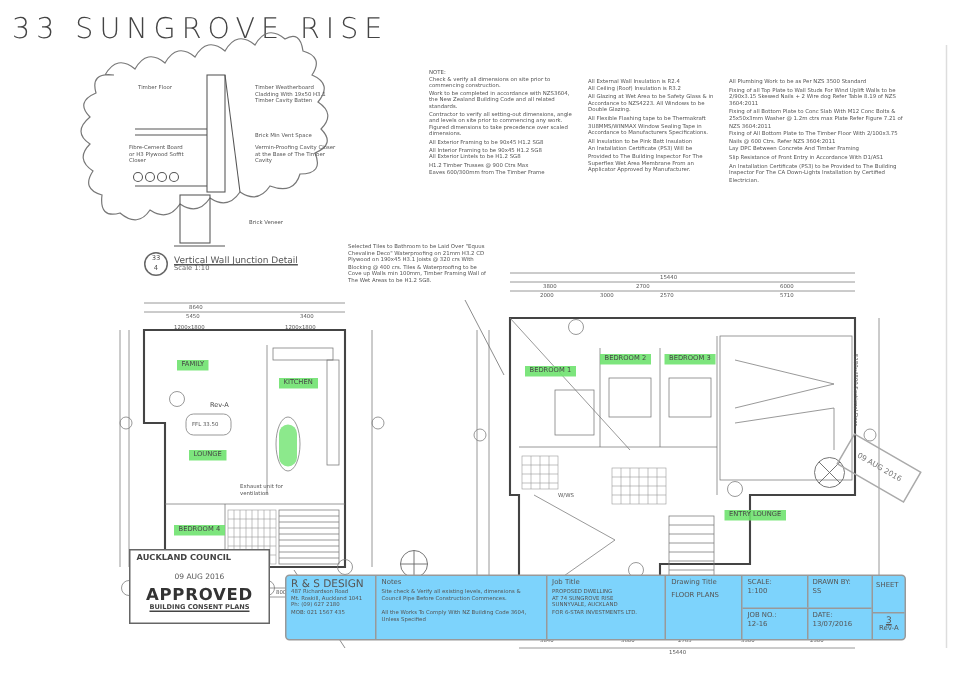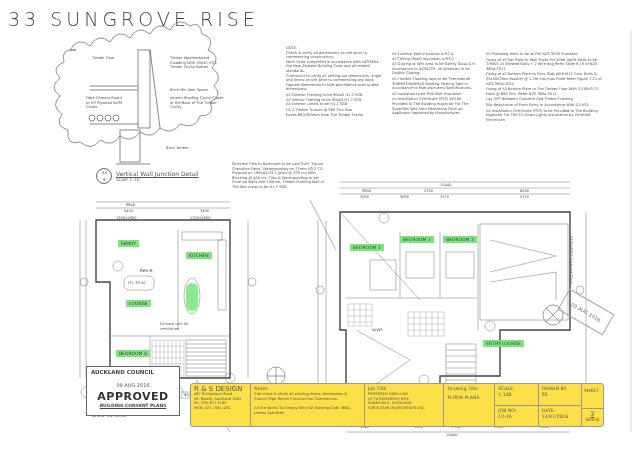--- a/index.html
+++ b/index.html
@@ -5,21 +5,21 @@
   html,body{margin:0;padding:0;background:#fff;}
   body{width:640px;height:452px;position:relative;overflow:hidden;font-family:"DejaVu Sans",sans-serif;color:#333;}
   .abs{position:absolute;}
   .hand{font-family:"DejaVu Sans",sans-serif;font-weight:300;letter-spacing:4px;color:#444;font-size:19px;}
   .tiny{font-size:3.6px;line-height:4.6px;color:#555;}
   .small{font-size:4.4px;line-height:5.4px;color:#444;}
   .room{position:absolute;background:#6fe36f;font-size:4.5px;color:#333;padding:1px 3px;opacity:.9;}
   .plan-title{font-size:7px;color:#555;letter-spacing:.5px;}
   .area{font-size:4.5px;color:#555;}
   .stamp{border:1.5px solid #666;background:#fff;}
-  .tb{border:1px solid #999;border-radius:3px;display:flex;background:#fde047;}
+  .tb{border:1px solid #999;border-radius:3px;display:flex;background:#7dd3fc;}
   .tb-cell{border-right:1px solid #999;padding:2px 3px;font-size:4.6px;line-height:6px;color:#555;}
   .tb-cell:last-child{border-right:none;}
   svg{position:absolute;left:0;top:0;}
 </style>
 </head>
 <body>
 
 <div class="abs hand" style="left:8px;top:8px;">33 SUNGROVE RISE</div>
 
 <svg width="640" height="452" viewBox="0 0 640 452">

